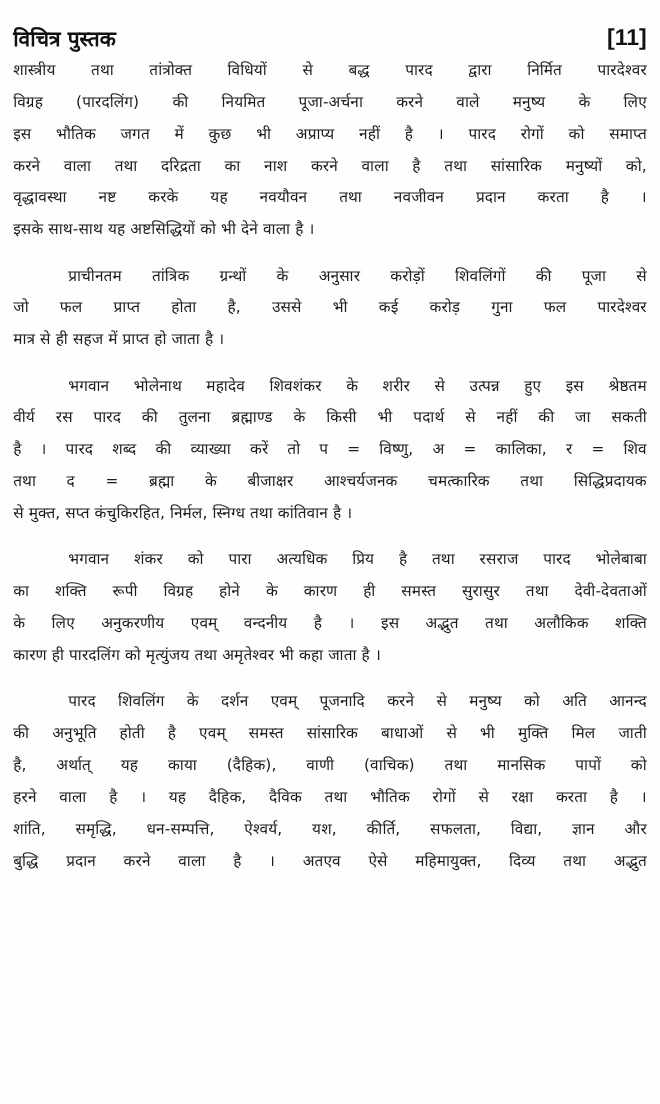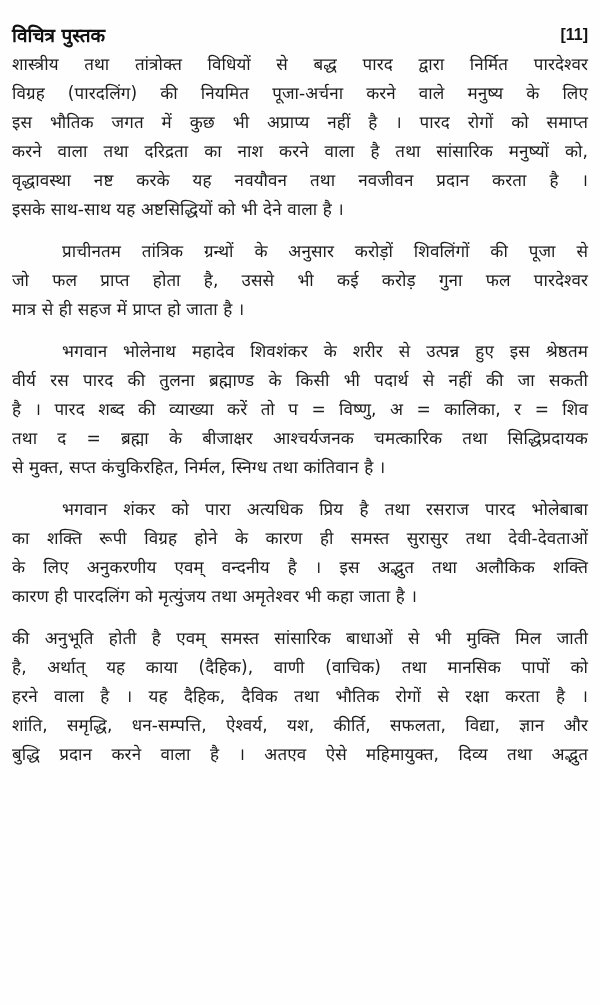--- a/index.html
+++ b/index.html
@@ -33,36 +33,36 @@
       justify-content: space-between;
       align-items: center;
     }
     .header-title {
       font-weight: bold;
       font-size: 19px;
       color: #111;
     }
     .header-page {
       font-weight: bold;
-      font-size: 16px;
+      font-size: 21px;
       font-family: "Liberation Sans", sans-serif;
       color: #111;
     }
     .body {
       position: absolute;
       left: 12px;
       right: 12px;
       top: 50px;
     }
     .para {
       margin: 0 0 13px 0;
     }
     .line {
       display: block;
-      font-size: 17px;
+      font-size: 14px;
       line-height: 29px;
       height: 29px;
       white-space: nowrap;
       text-align: justify;
       text-align-last: justify;
       color: #1c1c1c;
       letter-spacing: 0.1px;
     }
     .line.last {
       text-align-last: left;
@@ -106,20 +106,21 @@
     </div>
 
     <div class="para">
       <span class="line indent">भगवान शंकर को पारा अत्यधिक प्रिय है तथा रसराज पारद भोलेबाबा</span>
       <span class="line">का शक्ति रूपी विग्रह होने के कारण ही समस्त सुरासुर तथा देवी-देवताओं</span>
       <span class="line">के लिए अनुकरणीय एवम् वन्दनीय है । इस अद्भुत तथा अलौकिक शक्ति</span>
       <span class="line last">कारण ही पारदलिंग को मृत्युंजय तथा अमृतेश्वर भी कहा जाता है ।</span>
     </div>
 
     <div class="para">
+      <span class="line indent">पारद शिवलिंग के दर्शन एवम् पूजनादि करने से मनुष्य को अति आनन्द</span>
       <span class="line">की अनुभूति होती है एवम् समस्त सांसारिक बाधाओं से भी मुक्ति मिल जाती</span>
       <span class="line">है, अर्थात् यह काया (दैहिक), वाणी (वाचिक) तथा मानसिक पापों को</span>
       <span class="line">हरने वाला है । यह दैहिक, दैविक तथा भौतिक रोगों से रक्षा करता है ।</span>
       <span class="line">शांति, समृद्धि, धन-सम्पत्ति, ऐश्वर्य, यश, कीर्ति, सफलता, विद्या, ज्ञान और</span>
       <span class="line">बुद्धि प्रदान करने वाला है । अतएव ऐसे महिमायुक्त, दिव्य तथा अद्भुत</span>
     </div>
   </div>
 </div>
 
 </body></html>

